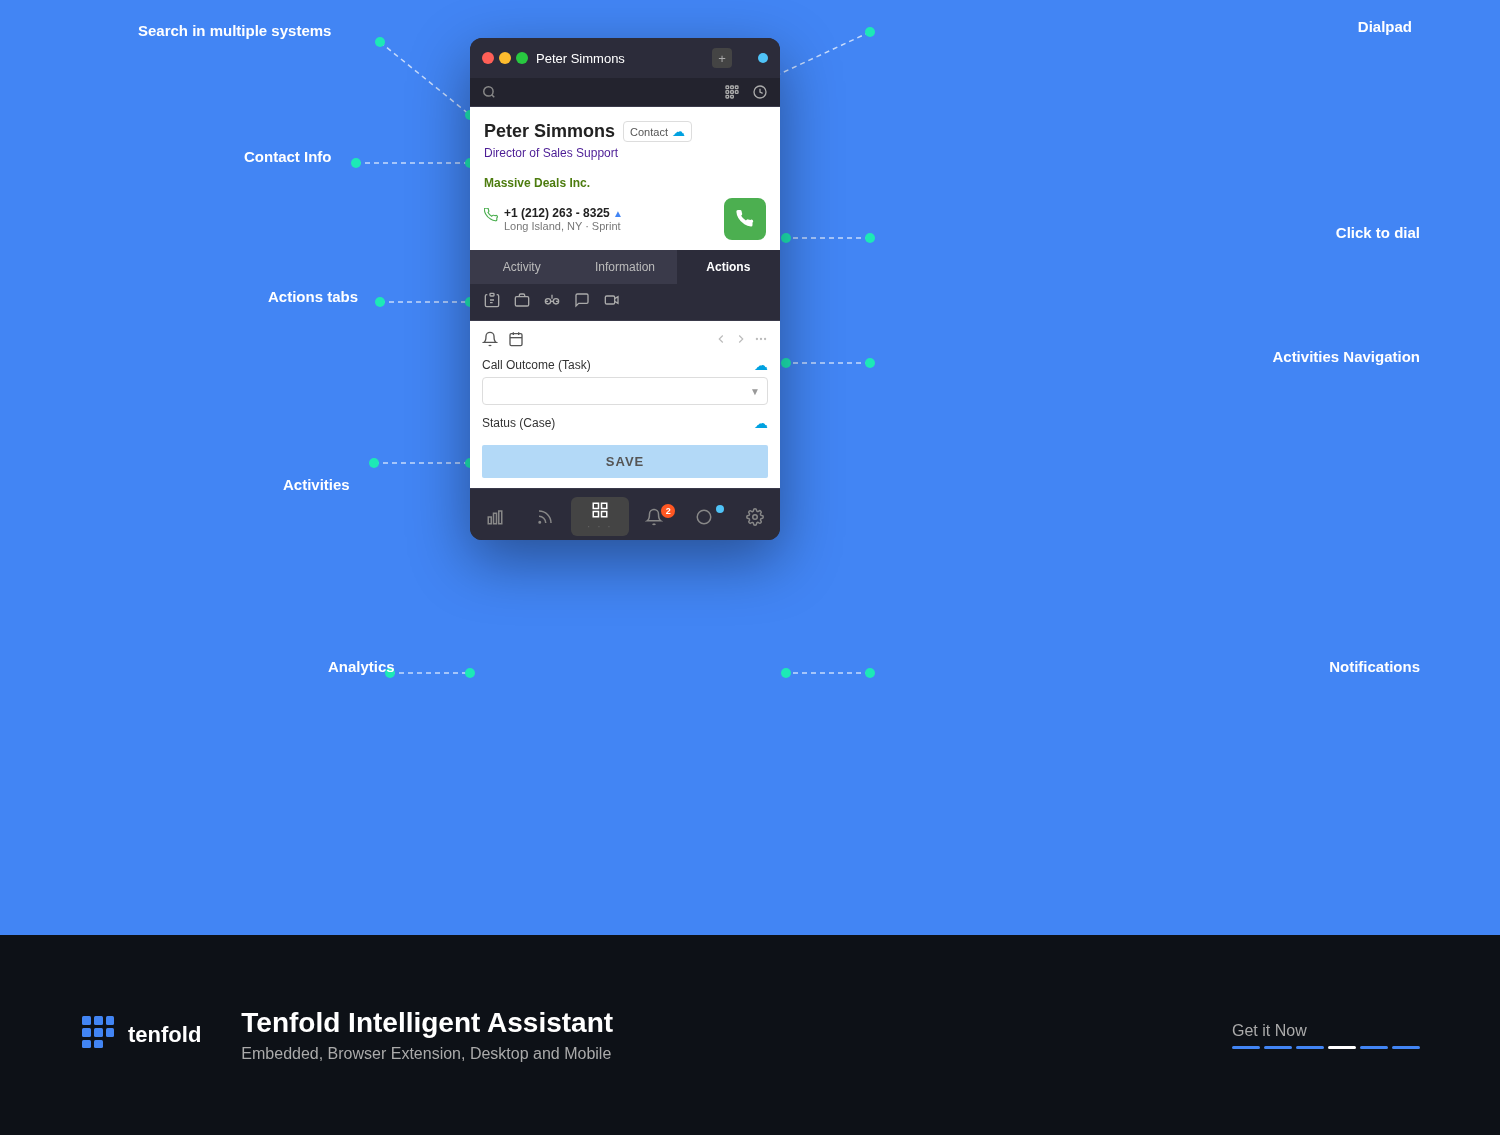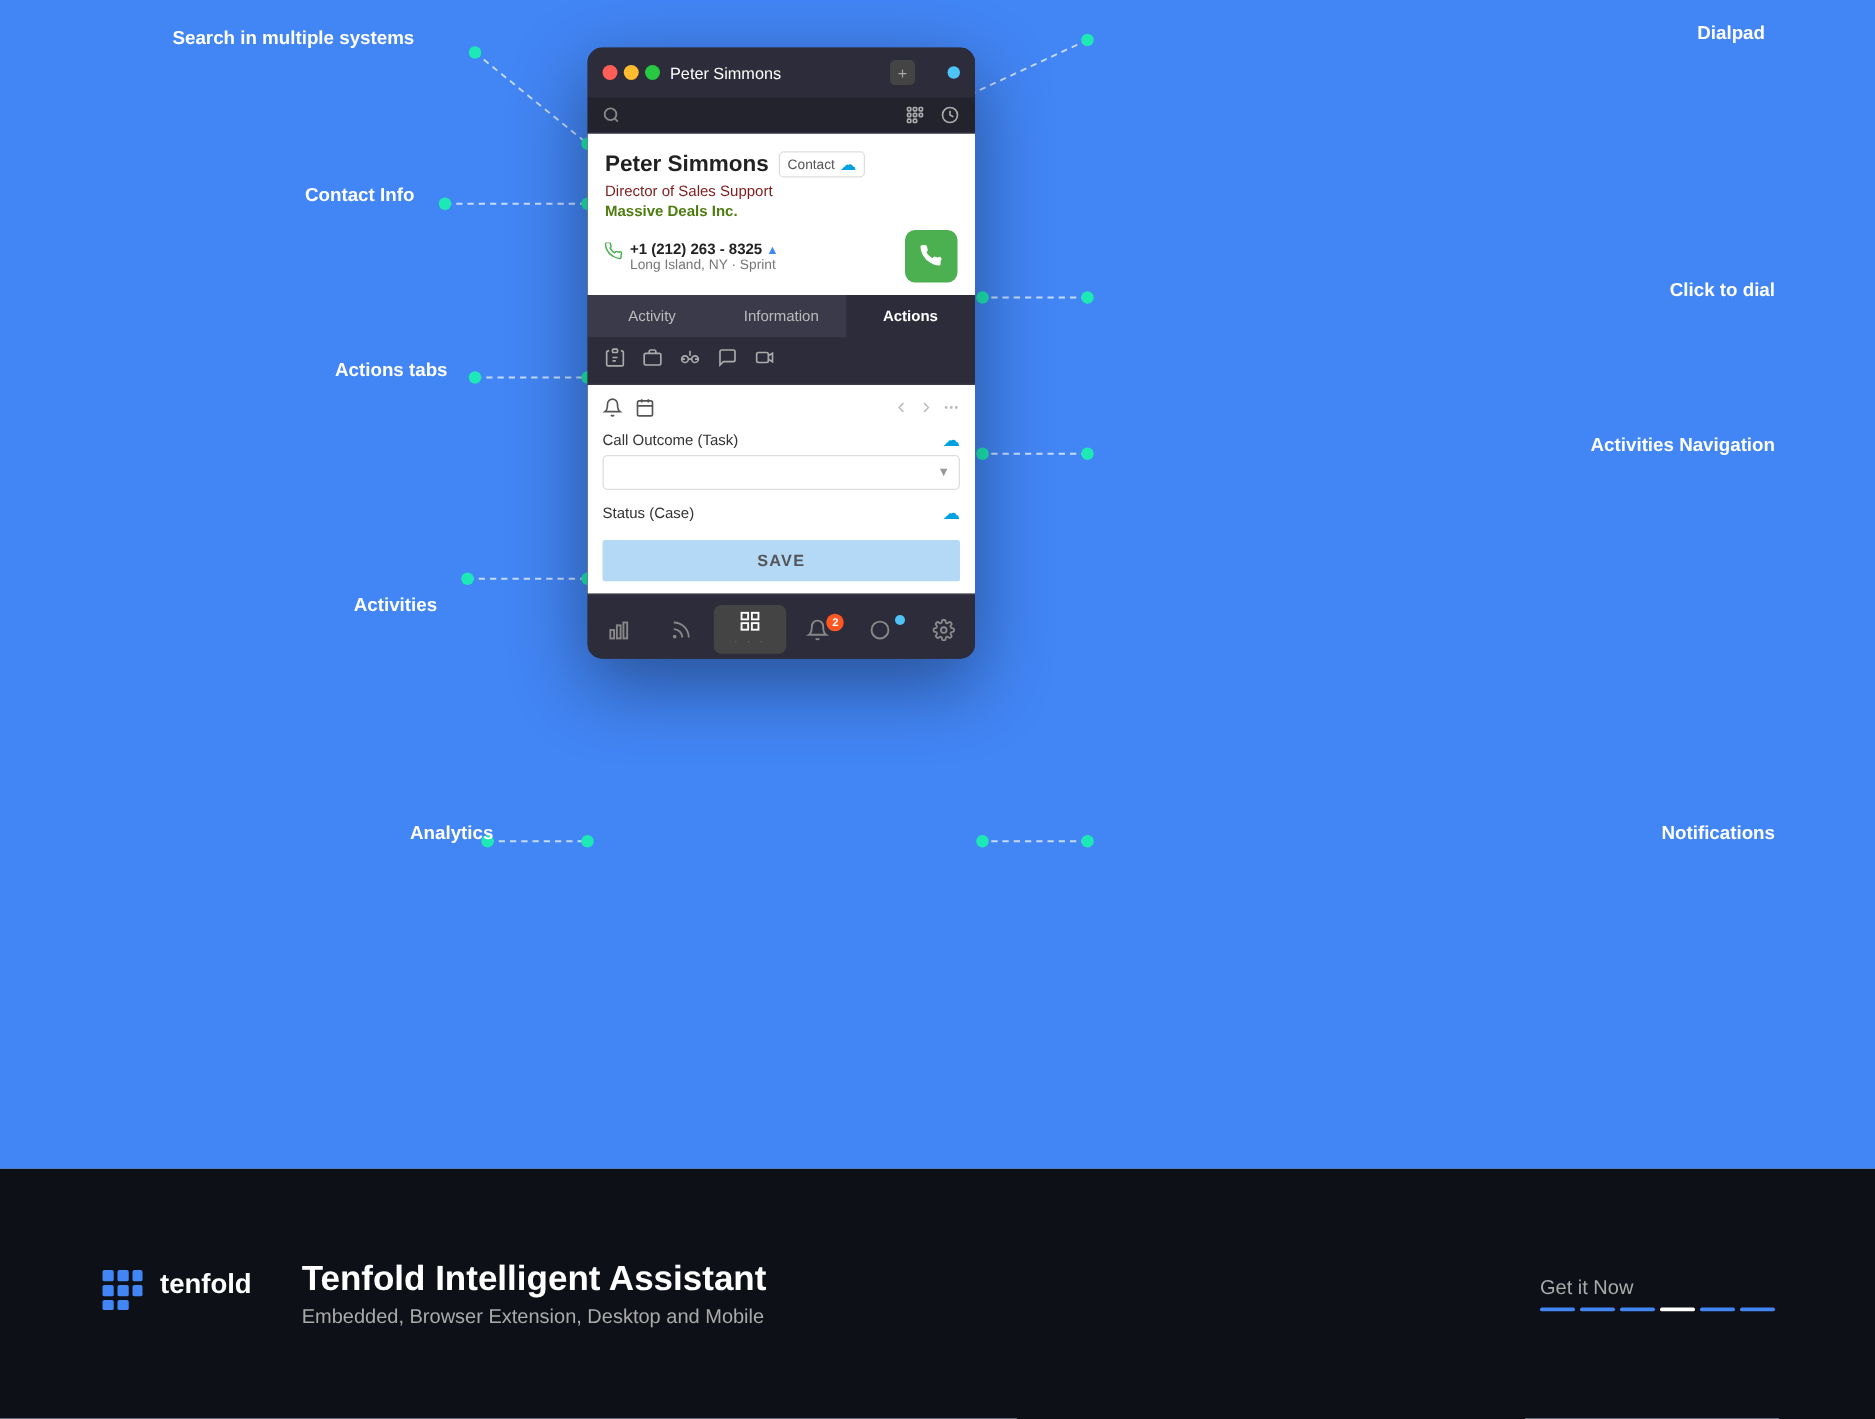--- a/index.html
+++ b/index.html
@@ -130,23 +130,23 @@
       color: #555;
       display: flex;
       align-items: center;
       gap: 4px;
     }
     .sf-cloud {
       color: #00a1e0;
       font-size: 13px;
     }
     .contact-title {
-      color: #7f1d1d;
+      color: #4c1d95;
       font-size: 12px;
-      margin-bottom: 2px;
+      margin-bottom: 16px;
     }
     .contact-company {
       color: #4d7c0f;
       font-size: 12px;
       font-weight: 700;
       margin-bottom: 8px;
     }
     .contact-phone-row {
       display: flex;
       align-items: center;
@@ -345,20 +345,21 @@
       border-radius: 50%;
       background: #4fc3f7;
       position: absolute;
       top: -3px;
       right: 6px;
     }
 
     
     .bottom-logo {
       display: flex;
+      align-items: center;
       gap: 12px;
       margin-right: 40px;
     }
     .logo-icon {
       color: #4285f4;
       font-size: 24px;
     }
     .logo-text {
       color: white;
       font-size: 22px;

